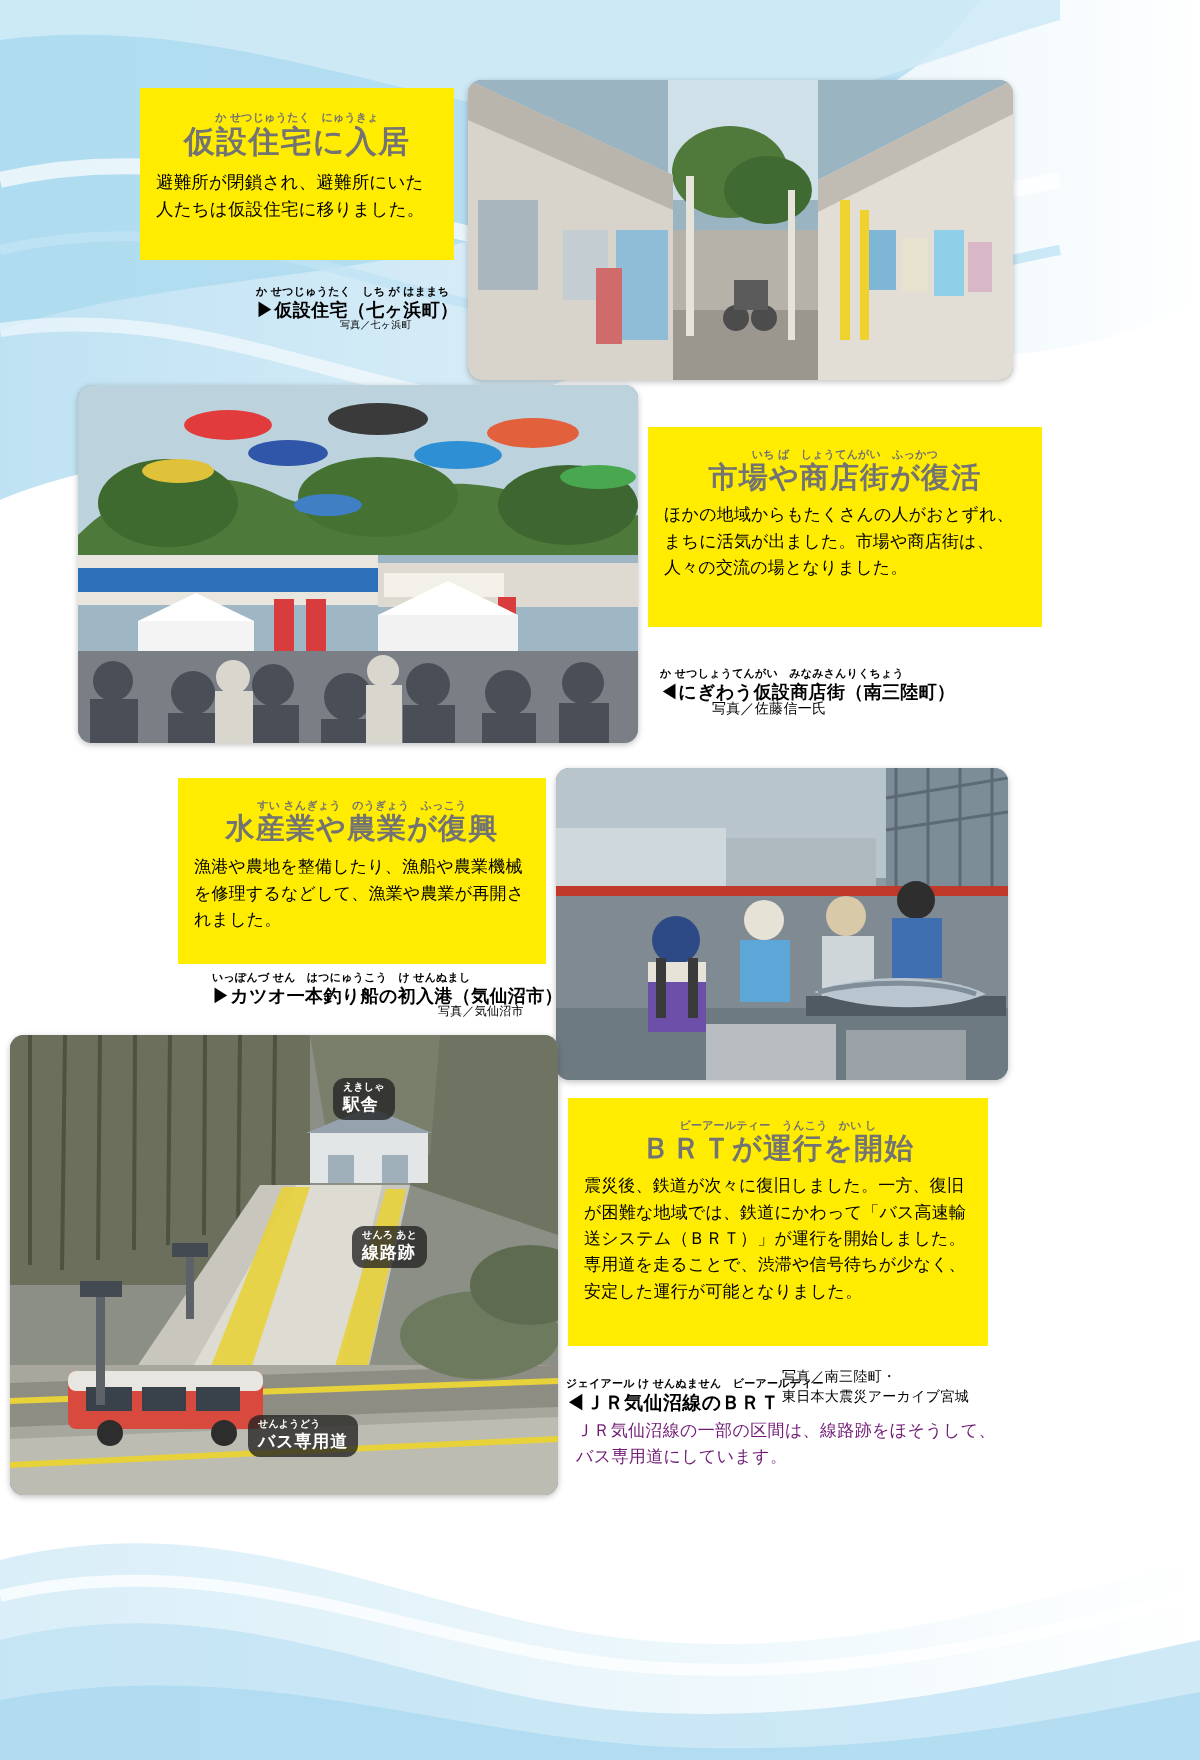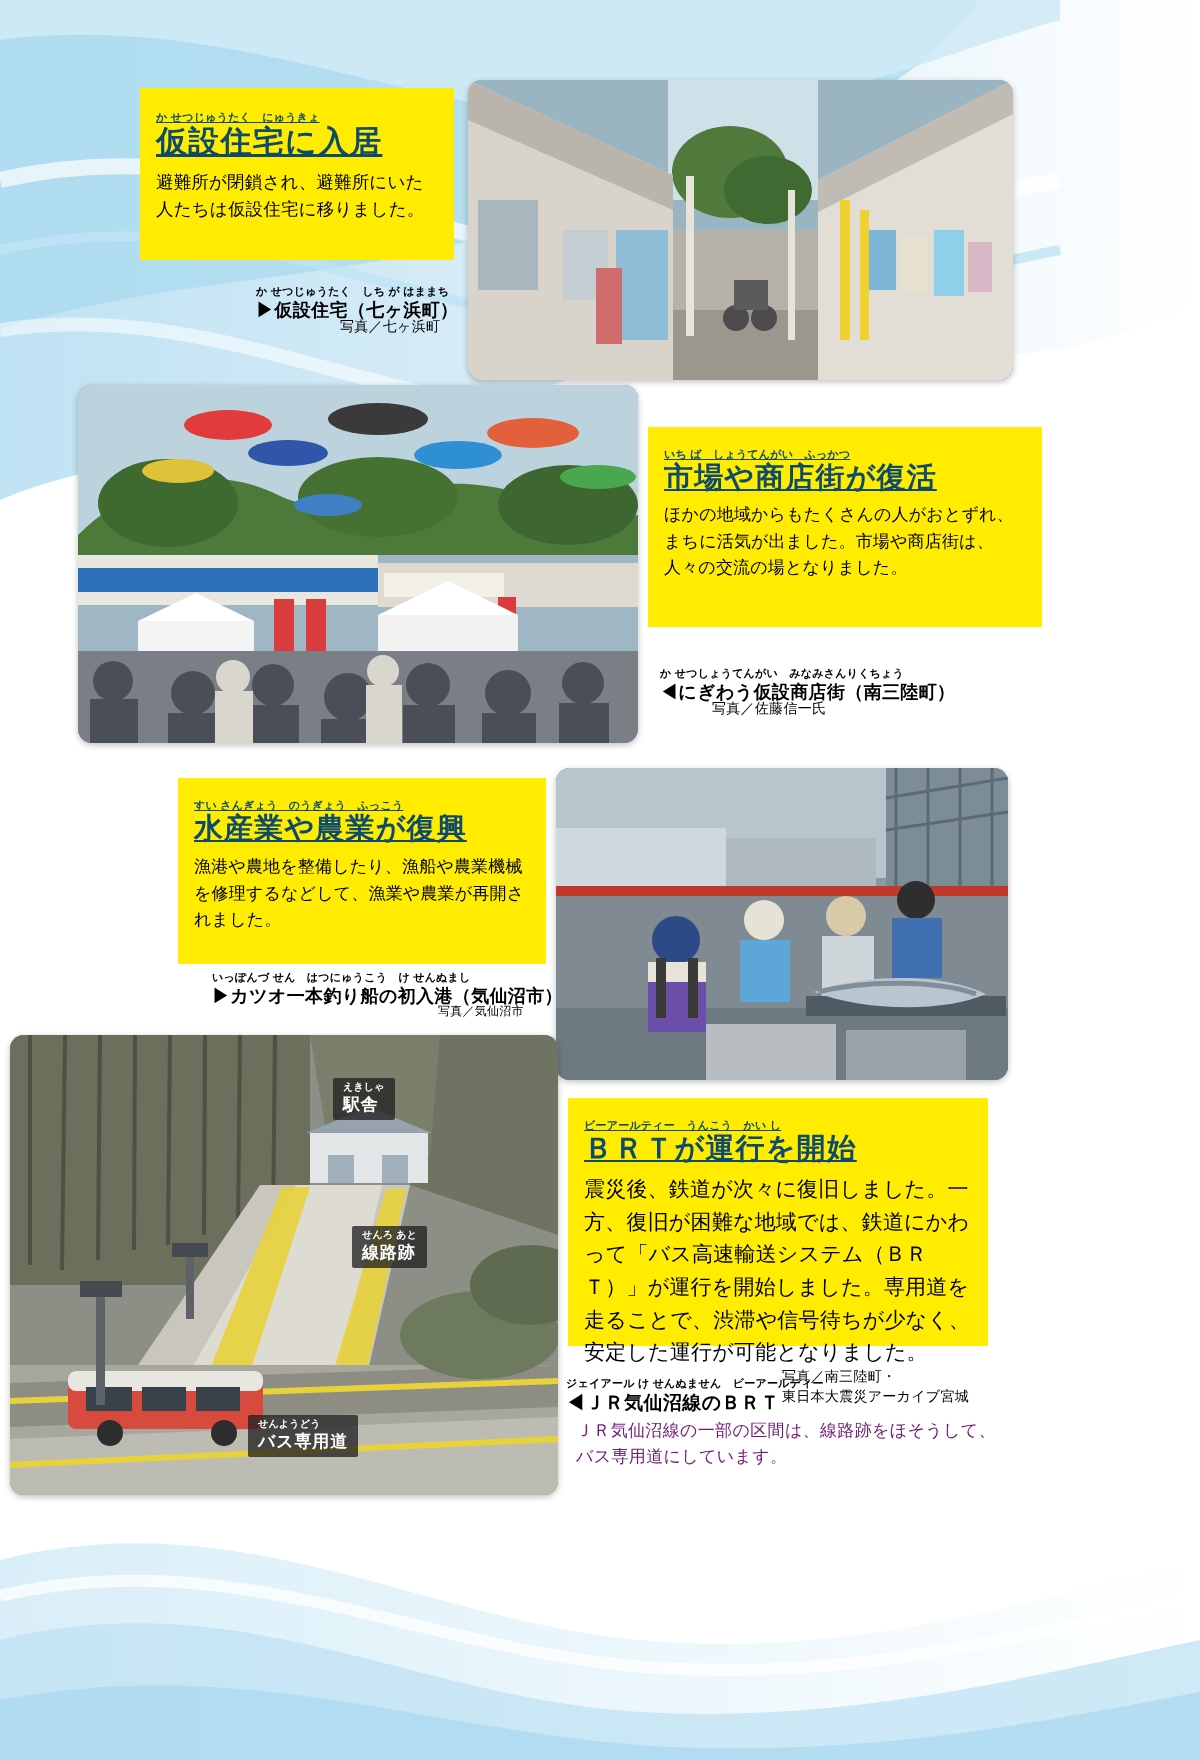--- a/index.html
+++ b/index.html
@@ -34,24 +34,24 @@
   .photo svg { display:block; width:100%; height:100%; }
 
   .yellowbox {
     position: absolute;
     background: #ffec00;
     padding: 10px 16px 14px 16px;
     box-sizing: border-box;
   }
   .yellowbox .headline {
     font-weight: bold;
-    color: #0c4a6e;
+    color: #737373;
+    text-align: center;
     letter-spacing: .04em;
     line-height: 1.15;
-    text-decoration: underline;
   }
   .yellowbox .body {
     color: #000;
     line-height: 1.55;
     letter-spacing: .01em;
   }
 
   .caption {
     position: absolute;
     color: #000;
@@ -67,35 +67,35 @@
   
   .rb { font-size: 11px; font-weight: bold; letter-spacing: .02em; display:block; line-height:1; margin-bottom:1px;}
 
   
   .photolabel {
     position: absolute;
     background: rgba(35,35,35,.78);
     color: #fff;
     font-size: 17px;
     padding: 4px 10px;
-    border-radius: 2px;
+    border-radius: 12px;
     font-weight: bold;
     letter-spacing: .05em;
   }
   .photolabel .rb { color:#fff; font-size:10px; }
 
   
   #box-housing { left: 140px; top: 88px; width: 314px; height: 172px; }
   #box-housing .headline { font-size: 31px; margin-top: 14px; }
   #box-housing .body { font-size: 17.5px; margin-top: 9px; }
 
   #photo-housing { left: 468px; top: 80px; width: 545px; height: 300px; }
 
   #cap-housing { left: 256px; top: 286px; font-size: 18px; }
-  #cred-housing { left: 340px; top: 318px; font-size: 14px; }
+  #cred-housing { left: 340px; top: 318px; font-size: 10px; }
 
   #photo-market { left: 78px; top: 385px; width: 560px; height: 358px; }
 
   #box-market { left: 648px; top: 427px; width: 394px; height: 200px; }
   #box-market .headline { font-size: 29px; margin-top: 12px; }
   #box-market .body { font-size: 17px; margin-top: 8px; }
 
   #cap-market { left: 660px; top: 668px; font-size: 18px; }
   #cred-market { left: 712px; top: 700px; font-size: 14px; }
 
@@ -105,21 +105,21 @@
 
   #photo-fishery { left: 556px; top: 768px; width: 452px; height: 312px; }
 
   #cap-fishery { left: 212px; top: 972px; font-size: 18px; }
   #cred-fishery { left: 438px; top: 1003px; font-size: 12px; }
 
   #photo-brt { left: 10px; top: 1035px; width: 548px; height: 460px; }
 
   #box-brt { left: 568px; top: 1098px; width: 420px; height: 248px; }
   #box-brt .headline { font-size: 29px; margin-top: 12px; }
-  #box-brt .body { font-size: 21px; margin-top: 8px; }
+  #box-brt .body { font-size: 17px; margin-top: 8px; }
 
   #cap-brt { left: 566px; top: 1378px; font-size: 19px; }
   #cred-brt { left: 782px; top: 1366px; font-size: 14px; line-height:1.45; }
   #note-brt { left: 576px; top: 1418px; width: 420px; font-size: 17px; line-height:1.5; color:#701a75;}
 
   #lbl-station { left: 333px; top: 1078px; }
   #lbl-track  { left: 352px; top: 1226px; }
   #lbl-busway { left: 248px; top: 1415px; }
 </style>
 </head>

